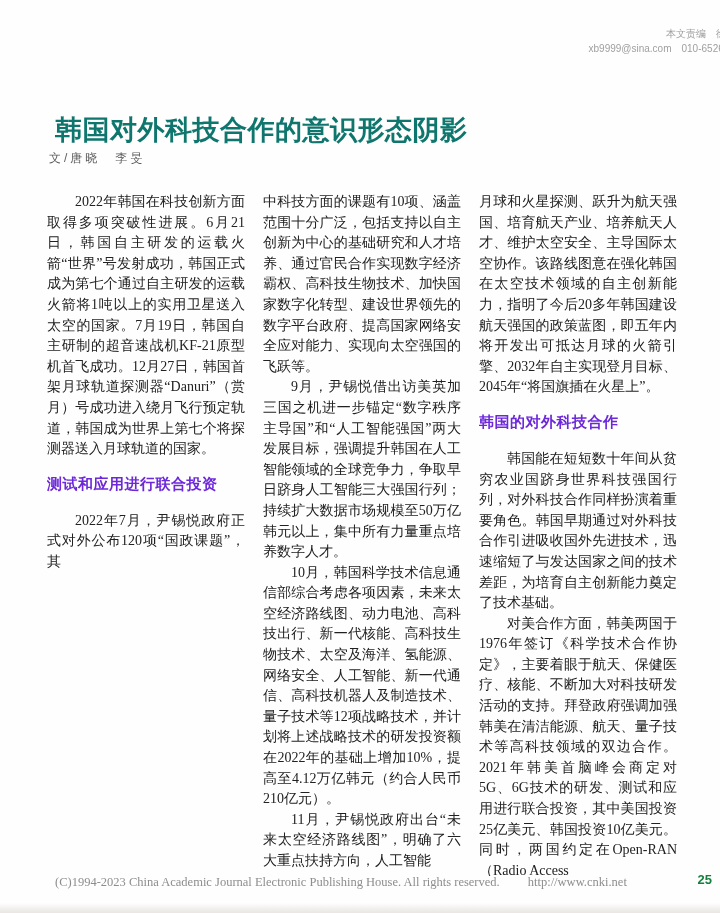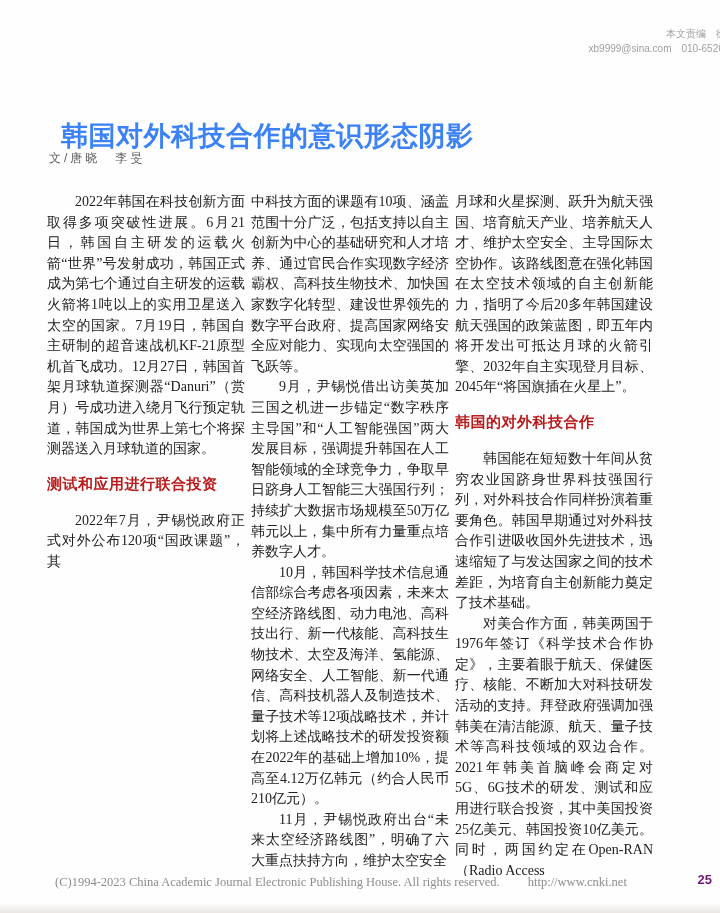--- a/index.html
+++ b/index.html
@@ -19,82 +19,82 @@
     text-align: right;
     color: #9f9f9f;
     font-size: 10px;
     line-height: 15px;
     font-family: "Liberation Sans", "DejaVu Sans", sans-serif;
   }
   .title {
     position: absolute;
     top: 104px;
     left: 47px;
-    margin: 14px;
+    margin: 8px;
     font-size: 27px;
     font-weight: 900;
     letter-spacing: 0.5px;
-    color: #3b82f6;
+    color: #0f766e;
     font-family: "Liberation Sans", "DejaVu Sans", sans-serif;
     white-space: nowrap;
   }
   .byline {
     position: absolute;
     top: 150px;
     left: 49px;
     font-size: 12px;
     letter-spacing: 3px;
     color: #5d5d5d;
     font-family: "Liberation Sans", "DejaVu Sans", sans-serif;
   }
   .columns {
     position: absolute;
     top: 192px;
     left: 47px;
     width: 631px;
     height: 684px;
     display: flex;
-    gap: 6px;
+    gap: 18px;
     overflow: hidden;
   }
   .col { width: 198px; overflow: hidden; }
   .col p {
     margin: 0;
     font-size: 14px;
     line-height: 20.6px;
     text-align: justify;
     color: #212121;
   }
   .col p.indent { text-indent: 2em; }
   .col h2.sec {
     margin: 15px 0 17px 0;
     font-size: 15px;
     font-weight: bold;
     letter-spacing: 0.5px;
-    color: #b91c1c;
+    color: #6d28d9;
     font-family: Liberation Sans, sans-serif;
   }
   .footer {
     position: absolute;
     top: 875px;
     left: 55px;
     right: 50px;
     font-size: 12.5px;
     color: #8d8d8d;
     font-family: "Liberation Serif", "DejaVu Serif", serif;
     white-space: nowrap;
   }
   .footer .url { margin-left: 28px; }
   .pagenum {
     position: absolute;
     right: 2px;
     top: -3px;
     font-size: 13px;
     font-weight: bold;
-    color: #701a75;
+    color: #15803d;
     font-family: "Liberation Sans", "DejaVu Sans", sans-serif;
   }
   .bottom-edge {
     position: absolute;
     bottom: 0; left: 0;
     width: 100%; height: 10px;
     background: linear-gradient(#fefefe, #e9e6e3);
   }
 </style>
 </head>
@@ -116,21 +116,21 @@
     <div class="col">
       <p class="indent">2022年韩国在科技创新方面取得多项突破性进展。6月21日，韩国自主研发的运载火箭“世界”号发射成功，韩国正式成为第七个通过自主研发的运载火箭将1吨以上的实用卫星送入太空的国家。7月19日，韩国自主研制的超音速战机KF-21原型机首飞成功。12月27日，韩国首架月球轨道探测器“Danuri”（赏月）号成功进入绕月飞行预定轨道，韩国成为世界上第七个将探测器送入月球轨道的国家。</p>
       <h2 class="sec">测试和应用进行联合投资</h2>
       <p class="indent">2022年7月，尹锡悦政府正式对外公布120项“国政课题”，其</p>
     </div>
 
     <div class="col">
       <p>中科技方面的课题有10项、涵盖范围十分广泛，包括支持以自主创新为中心的基础研究和人才培养、通过官民合作实现数字经济霸权、高科技生物技术、加快国家数字化转型、建设世界领先的数字平台政府、提高国家网络安全应对能力、实现向太空强国的飞跃等。</p>
       <p class="indent">9月，尹锡悦借出访美英加三国之机进一步锚定“数字秩序主导国”和“人工智能强国”两大发展目标，强调提升韩国在人工智能领域的全球竞争力，争取早日跻身人工智能三大强国行列；持续扩大数据市场规模至50万亿韩元以上，集中所有力量重点培养数字人才。</p>
       <p class="indent">10月，韩国科学技术信息通信部综合考虑各项因素，未来太空经济路线图、动力电池、高科技出行、新一代核能、高科技生物技术、太空及海洋、氢能源、网络安全、人工智能、新一代通信、高科技机器人及制造技术、量子技术等12项战略技术，并计划将上述战略技术的研发投资额在2022年的基础上增加10%，提高至4.12万亿韩元（约合人民币210亿元）。</p>
-      <p class="indent">11月，尹锡悦政府出台“未来太空经济路线图”，明确了六大重点扶持方向，维护太空安全</p>
+      <p class="indent">11月，尹锡悦政府出台“未来太空经济路线图”，明确了六大重点扶持方向，人工智能</p>
     </div>
 
     <div class="col">
       <p>月球和火星探测、跃升为航天强国、培育航天产业、培养航天人才、维护太空安全、主导国际太空协作。该路线图意在强化韩国在太空技术领域的自主创新能力，指明了今后20多年韩国建设航天强国的政策蓝图，即五年内将开发出可抵达月球的火箭引擎、2032年自主实现登月目标、2045年“将国旗插在火星上”。</p>
       <h2 class="sec">韩国的对外科技合作</h2>
       <p class="indent">韩国能在短短数十年间从贫穷农业国跻身世界科技强国行列，对外科技合作同样扮演着重要角色。韩国早期通过对外科技合作引进吸收国外先进技术，迅速缩短了与发达国家之间的技术差距，为培育自主创新能力奠定了技术基础。</p>
       <p class="indent">对美合作方面，韩美两国于1976年签订《科学技术合作协定》，主要着眼于航天、保健医疗、核能、不断加大对科技研发活动的支持。拜登政府强调加强韩美在清洁能源、航天、量子技术等高科技领域的双边合作。2021年韩美首脑峰会商定对5G、6G技术的研发、测试和应用进行联合投资，其中美国投资25亿美元、韩国投资10亿美元。同时，两国约定在Open-RAN（Radio Access</p>
     </div>
 
   </div>

